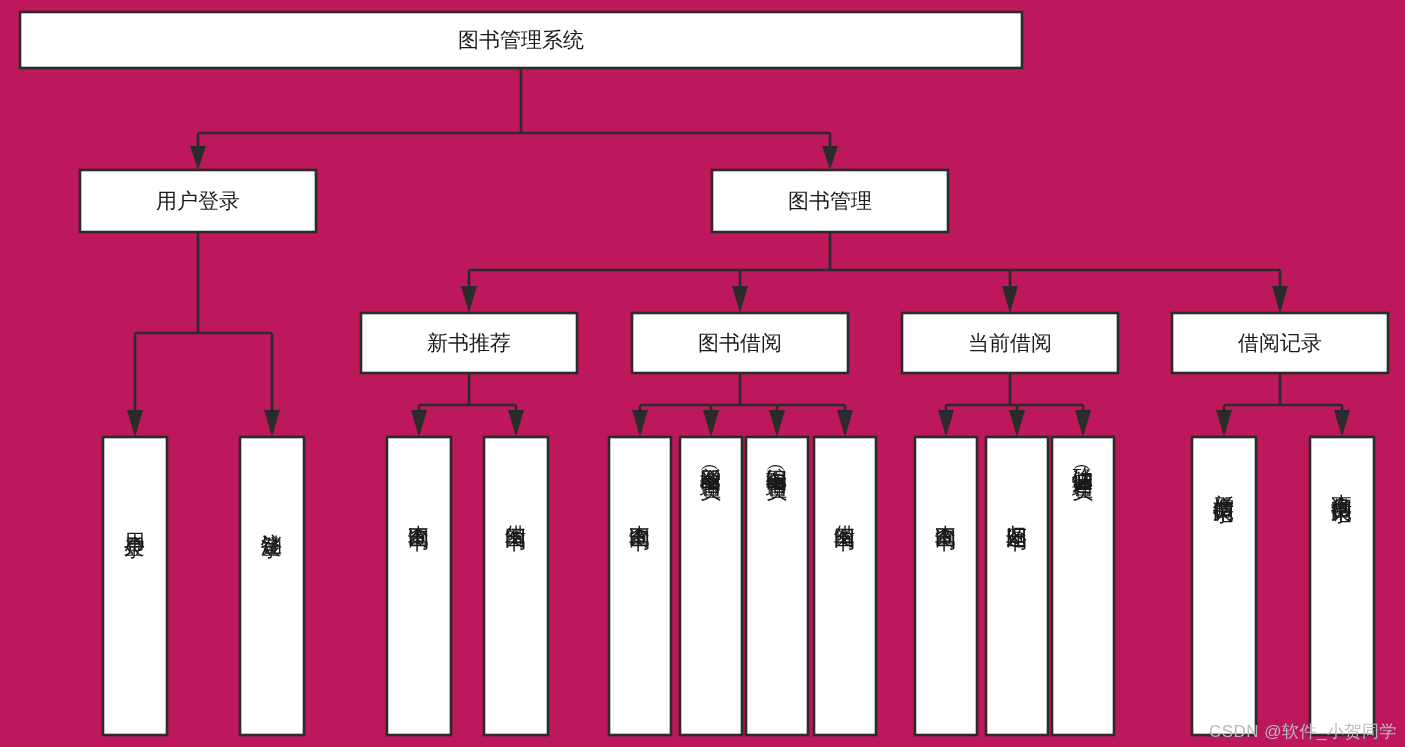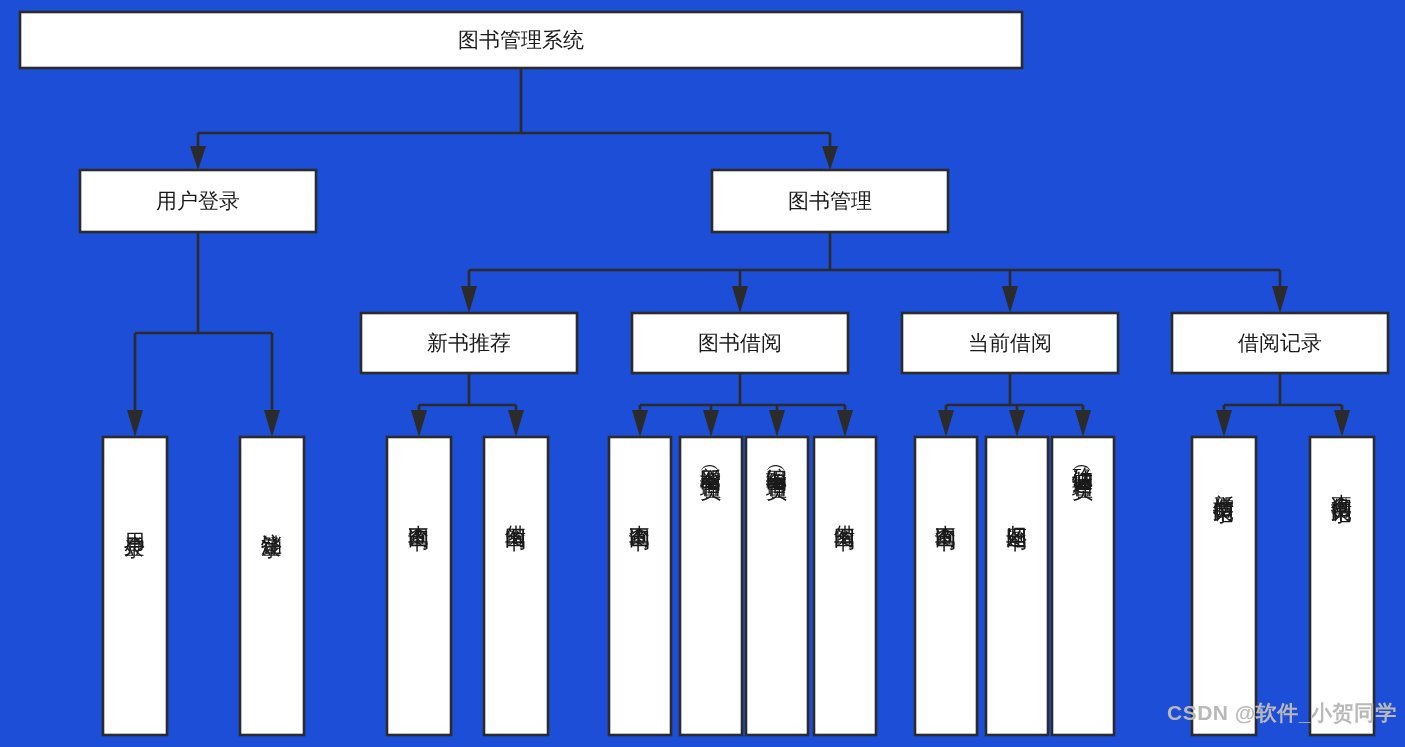--- a/index.html
+++ b/index.html
@@ -10,21 +10,21 @@
   body {
     width: 1405px;
     height: 747px;
     overflow: hidden;
     font-family: "Liberation Sans", "DejaVu Sans", sans-serif;
   }
   #diagram-root {
     position: relative;
     width: 1405px;
     height: 747px;
-    background: #1d4ed8;
+    background: #be185d;
   }
   svg#flow-svg {
     position: absolute;
     top: 0;
     left: 0;
     width: 1405px;
     height: 747px;
     display: block;
   }
   .node-rect {
@@ -55,29 +55,28 @@
     font-size: 21px;
     fill: #1a1a1a;
     writing-mode: vertical-rl;
     text-orientation: upright;
     letter-spacing: 2px;
     white-space: pre;
   }
   .watermark-text {
     position: absolute;
     right: 8px;
-    bottom: 20px;
-    font-family: "Liberation Sans", "DejaVu Sans", sans-serif;
-    font-size: 21px;
+    bottom: 4px;
+    font-family: "Liberation Sans", "DejaVu Sans", sans-serif;
+    font-size: 17px;
     color: #b9b9b9;
     letter-spacing: 0.5px;
     user-select: none;
     pointer-events: none;
     white-space: nowrap;
-    font-weight: bold;
   }
 </style>
 </head>
 <body>
 
 <div id="diagram-root">
 
   <svg id="flow-svg" viewBox="0 0 1405 747">
 
     <g>

